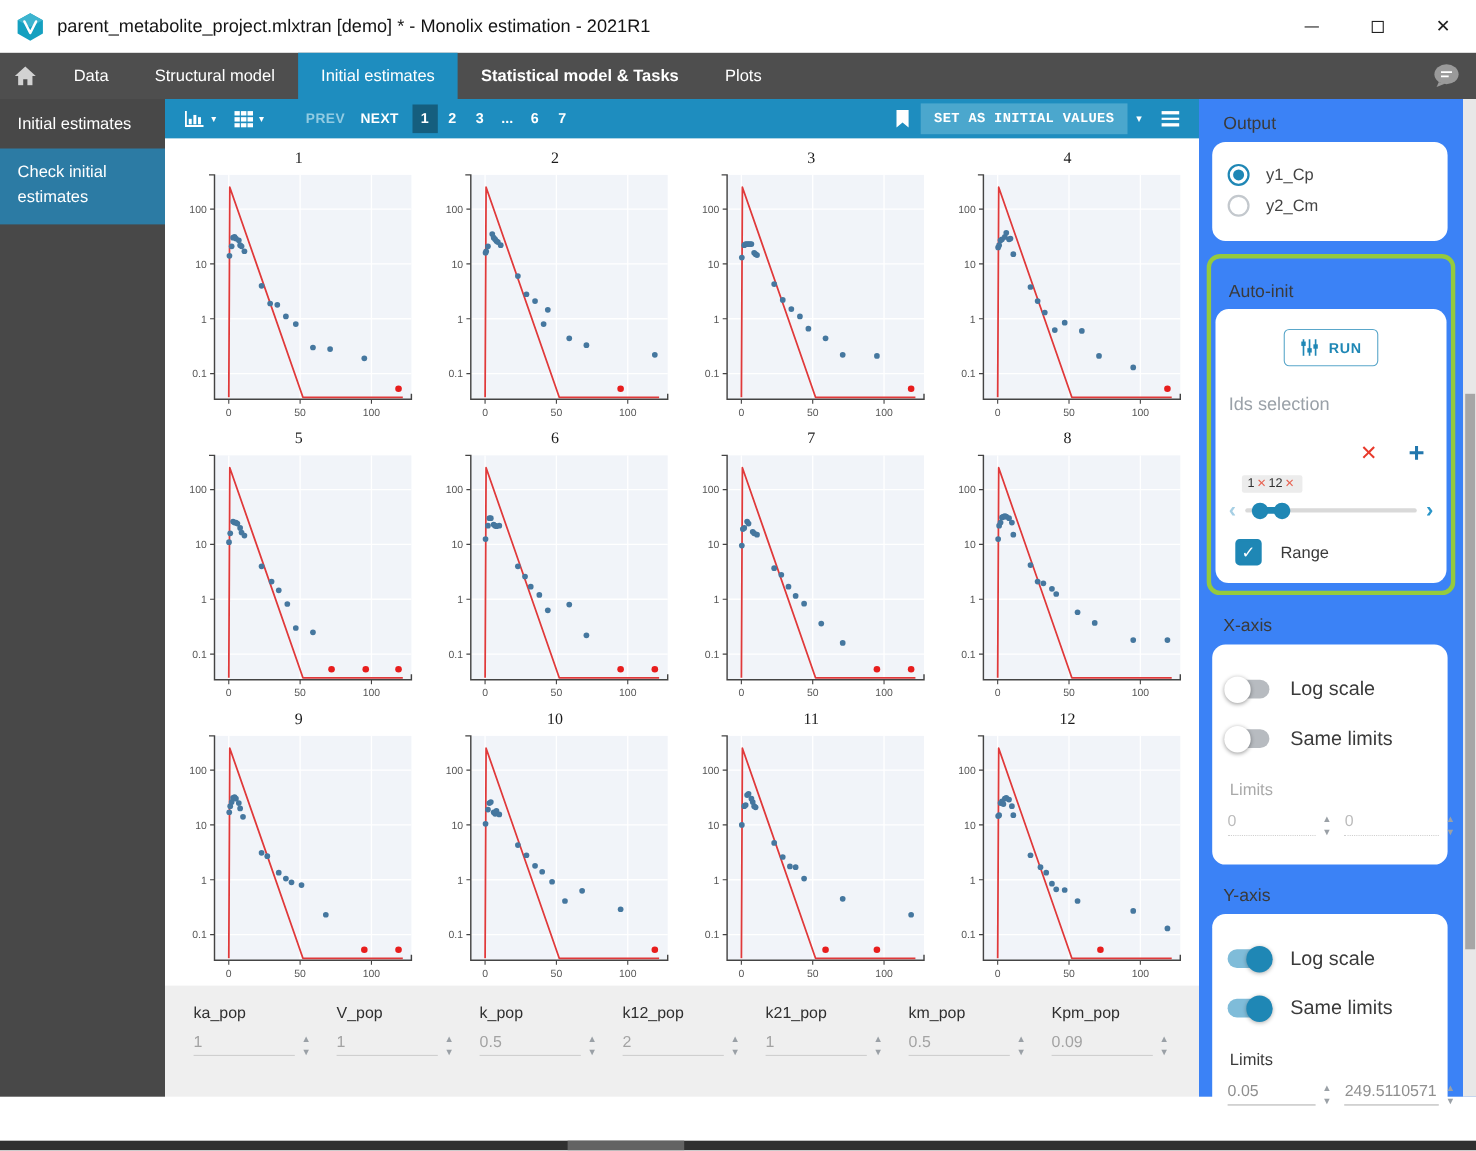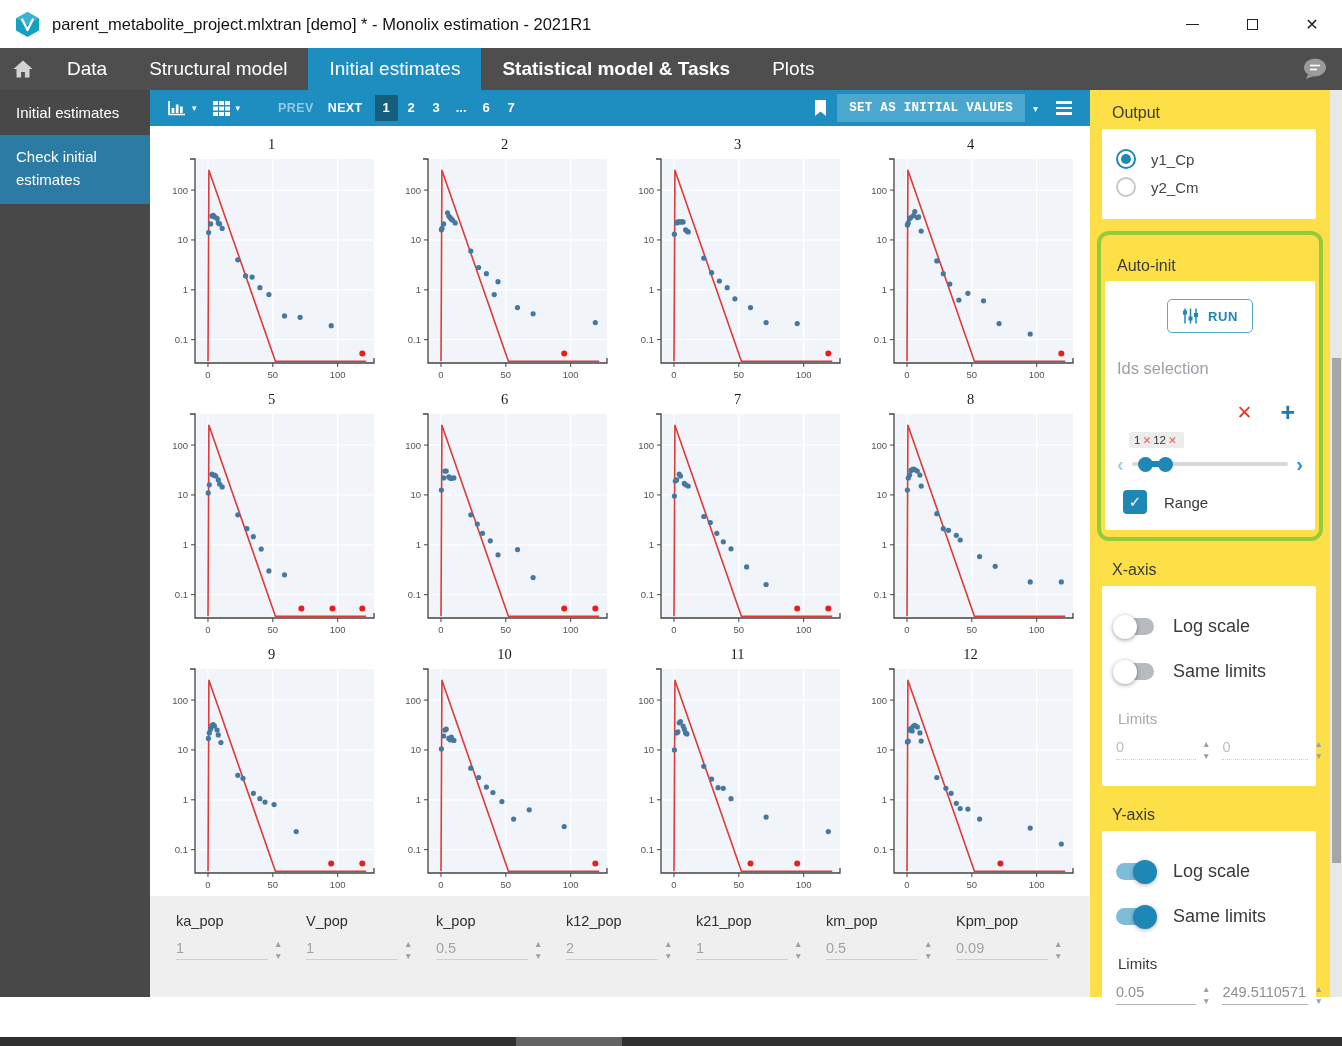--- a/index.html
+++ b/index.html
@@ -14,21 +14,21 @@
   .ic-min{width:13px;height:0;border-top:1.6px solid #222;display:block}
   .ic-max{width:11px;height:11px;border:1.4px solid #222;display:block}
   .ic-close{font-size:16px;color:#222}
   
   .menubar{height:40px;background:#2b2b2b;display:flex;align-items:center;gap:43px;padding-left:25px}
   .menu-item{color:#e4e4e4;font-size:15px}
   
   .tabbar{height:42px;background:#4e4e4e;display:flex;align-items:stretch;position:relative}
   .home{width:46px;display:flex;align-items:center;justify-content:center}
   .tabs{display:flex}
-  .tab{display:flex;align-items:center;padding:0 21px;color:#fff;font-size:19px}
+  .tab{display:flex;align-items:center;padding:0 21px;color:#fff;font-size:15px}
   .tab.active{background:#1e8dbf}
   .tab.bold{font-weight:bold}
   .chat{position:absolute;right:14px;top:10px}
   
   .bodyrow{display:flex;height:907px}
   .sidebar{width:150px;background:#484848;flex-shrink:0}
   .side-header{color:#fff;font-size:15px;padding:14px 0 14px 16px}
   .side-item{color:#fff;font-size:15px;padding:10px 20px 12px 16px;line-height:1.55}
   .side-item.active{background:#2c7ba4}
   
@@ -55,23 +55,23 @@
   .plot-cell svg{display:block;margin:0 auto}
   
   .params{height:101px;background:#efefef;display:flex;padding-left:26px}
   .param{width:130px;padding-top:17px}
   .plabel{font-size:14.5px;color:#2f2f2f}
   .pval-row{display:flex;align-items:flex-end;margin-top:11px}
   .pval{width:92px;font-size:14.5px;color:#a3a3a3;border-bottom:1px solid #cfcfcf;padding-bottom:3px}
   .stepper{display:flex;flex-direction:column;gap:3px;margin-left:6px;color:#9aa0a6;font-size:8.5px;line-height:1}
   .stepper i{font-style:normal}
   
-  .rightpanel{width:252px;background:#fde047;position:relative;padding:8px 26px 0 12px;flex-shrink:0}
+  .rightpanel{width:252px;background:#3b82f6;position:relative;padding:8px 26px 0 12px;flex-shrink:0}
   .sec-title{font-size:16px;color:#3a3a3a;margin:6px 0 7px 10px}
-  .card{background:#fff;border-radius:2px;padding:12px 14px}
+  .card{background:#fff;border-radius:12px;padding:12px 14px}
   .output-card{padding:16px 14px 18px}
   .radio-row{display:flex;align-items:center;gap:15px;height:28px}
   .radio{width:20px;height:20px;border-radius:50%;border:2px solid #c3c8cd;position:relative;background:#fff;flex-shrink:0}
   .radio.checked{border-color:#1f87b5}
   .radio.checked::after{content:"";position:absolute;inset:3px;border-radius:50%;background:#1f87b5}
   .radio-label{font-size:15px;color:#444}
   .autoinit{border:4px solid #95ca3d;border-radius:12px;margin:12px -7px 0 -5px;padding:2px 4px 7px}
   .autoinit .sec-title{margin:20px 0 6px 12px}
   .autoinit-card{padding:16px 12px 12px}
   .runbtn{display:flex;align-items:center;gap:9px;margin:2px auto 0;background:#fff;border:1px solid #5aa7ca;border-radius:5px;

